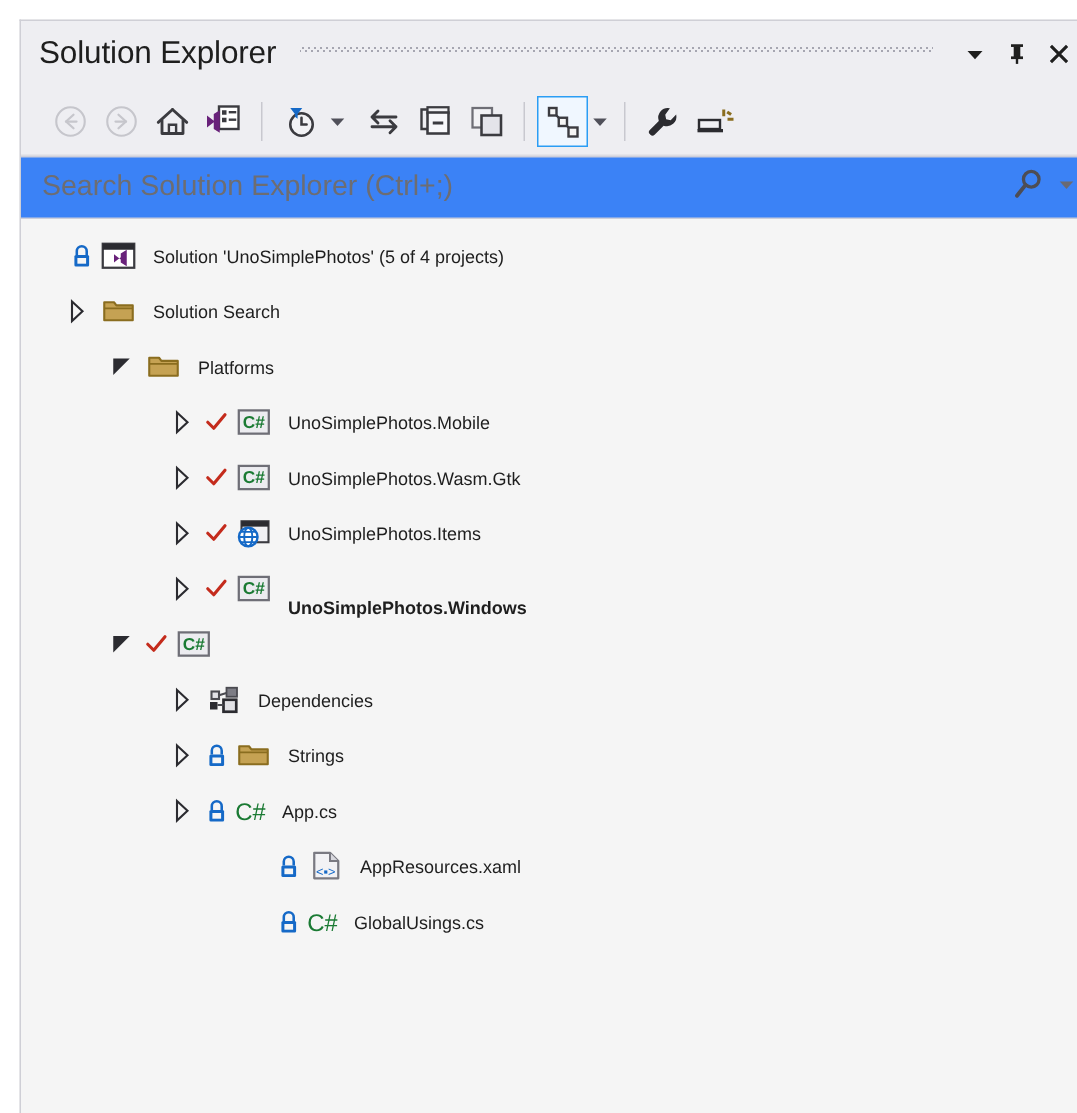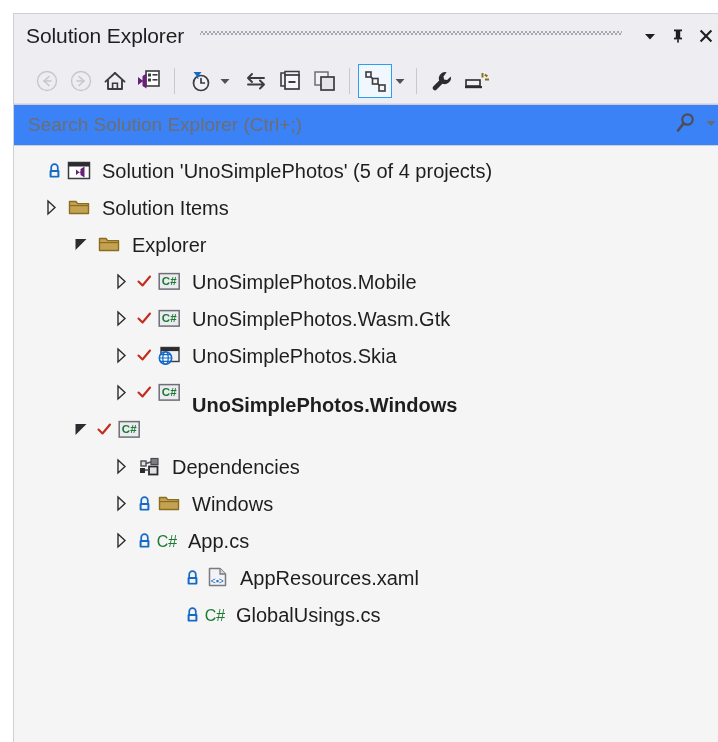--- a/index.html
+++ b/index.html
@@ -144,21 +144,21 @@
     flex: 0 0 auto;
     display: flex; align-items: center; justify-content: center;
   }
   .icon {
     width: 30px; height: 37px;
     flex: 0 0 auto;
     display: flex; align-items: center; justify-content: center;
   }
   .icon.narrow { width: 26px; }
   .label {
-    font-size: 20px;
+    font-size: 12px;
     color: #1e1e1e;
     padding-left: 8px;
     line-height: 1;
   }
   .label.bold { font-weight: bold; margin-top: 24px; }
 </style>
 </head>
 <body>
 
 <div id="app">
@@ -345,36 +345,36 @@
           <svg xmlns="http://www.w3.org/2000/svg" width="19" height="19" viewBox="0 0 19 19">
             <path d="M6 3 L13 9.5 L6 16 Z" fill="none" stroke="#2b2b30" stroke-width="1.4"></path>
           </svg>
         </div>
         <div class="icon">
           <svg xmlns="http://www.w3.org/2000/svg" width="22" height="21" viewBox="0 0 22 21">
             <path d="M1.5 4.5 L8 4.5 L9.6 6.6 L20.5 6.6 L20.5 16.5 L1.5 16.5 Z" fill="#c5a253" stroke="#8a6d1f" stroke-width="1.4" stroke-linejoin="round"></path>
             <path d="M1.5 8.6 L20.5 8.6" stroke="#8a6d1f" stroke-width="1.2"></path>
           </svg>
         </div>
-        <span class="label">Solution Items</span>
+        <span class="label">Solution Search</span>
       </div>
       <div class="row">
         <div class="indent" style="width: 54px;"></div>
         <div class="twisty">
           <svg xmlns="http://www.w3.org/2000/svg" width="19" height="19" viewBox="0 0 19 19">
             <path d="M3.5 4 L14.5 4 L3.5 15 Z" fill="#2b2b30"></path>
           </svg>
         </div>
         <div class="icon">
           <svg xmlns="http://www.w3.org/2000/svg" width="22" height="21" viewBox="0 0 22 21">
             <path d="M1.5 4.5 L8 4.5 L9.6 6.6 L20.5 6.6 L20.5 16.5 L1.5 16.5 Z" fill="#c5a253" stroke="#8a6d1f" stroke-width="1.4" stroke-linejoin="round"></path>
             <path d="M1.5 8.6 L20.5 8.6" stroke="#8a6d1f" stroke-width="1.2"></path>
           </svg>
         </div>
-        <span class="label">Explorer</span>
+        <span class="label">Platforms</span>
       </div>
       <div class="row">
         <div class="indent" style="width: 94px;"></div>
         <div class="twisty">
           <svg xmlns="http://www.w3.org/2000/svg" width="19" height="19" viewBox="0 0 19 19">
             <path d="M6 3 L13 9.5 L6 16 Z" fill="none" stroke="#2b2b30" stroke-width="1.4"></path>
           </svg>
         </div>
         <div class="badge">
           <svg xmlns="http://www.w3.org/2000/svg" width="17" height="17" viewBox="0 0 17 17">
@@ -423,21 +423,21 @@
         </div>
         <div class="icon">
           <svg xmlns="http://www.w3.org/2000/svg" width="24" height="21" viewBox="0 0 24 21">
             <rect x="4" y="2.5" width="18" height="14" fill="#f0f0f4" stroke="#3b3b40" stroke-width="1.4"></rect>
             <rect x="4" y="2.5" width="18" height="3.6" fill="#2b2b30"></rect>
             <circle cx="8.5" cy="13" r="6.2" fill="#ffffff" stroke="#1569c7" stroke-width="1.6"></circle>
             <ellipse cx="8.5" cy="13" rx="2.7" ry="6.2" fill="none" stroke="#1569c7" stroke-width="1.3"></ellipse>
             <path d="M2.4 13 L14.6 13 M3.4 9.6 L13.6 9.6 M3.4 16.4 L13.6 16.4" stroke="#1569c7" stroke-width="1.2"></path>
           </svg>
         </div>
-        <span class="label">UnoSimplePhotos.Skia</span>
+        <span class="label">UnoSimplePhotos.Items</span>
       </div>
       <div class="row">
         <div class="indent" style="width: 94px;"></div>
         <div class="twisty">
           <svg xmlns="http://www.w3.org/2000/svg" width="19" height="19" viewBox="0 0 19 19">
             <path d="M6 3 L13 9.5 L6 16 Z" fill="none" stroke="#2b2b30" stroke-width="1.4"></path>
           </svg>
         </div>
         <div class="badge">
           <svg xmlns="http://www.w3.org/2000/svg" width="17" height="17" viewBox="0 0 17 17">
@@ -502,21 +502,21 @@
             <rect x="3.6" y="8" width="9.8" height="7.6" rx="1" fill="#1569c7"></rect>
             <rect x="5.6" y="10" width="5.8" height="3.8" fill="#f5f5f5"></rect>
           </svg>
         </div>
         <div class="icon">
           <svg xmlns="http://www.w3.org/2000/svg" width="22" height="21" viewBox="0 0 22 21">
             <path d="M1.5 4.5 L8 4.5 L9.6 6.6 L20.5 6.6 L20.5 16.5 L1.5 16.5 Z" fill="#c5a253" stroke="#8a6d1f" stroke-width="1.4" stroke-linejoin="round"></path>
             <path d="M1.5 8.6 L20.5 8.6" stroke="#8a6d1f" stroke-width="1.2"></path>
           </svg>
         </div>
-        <span class="label">Windows</span>
+        <span class="label">Strings</span>
       </div>
       <div class="row">
         <div class="indent" style="width: 94px;"></div>
         <div class="twisty">
           <svg xmlns="http://www.w3.org/2000/svg" width="19" height="19" viewBox="0 0 19 19">
             <path d="M6 3 L13 9.5 L6 16 Z" fill="none" stroke="#2b2b30" stroke-width="1.4"></path>
           </svg>
         </div>
         <div class="badge">
           <svg xmlns="http://www.w3.org/2000/svg" width="17" height="18" viewBox="0 0 17 18">

